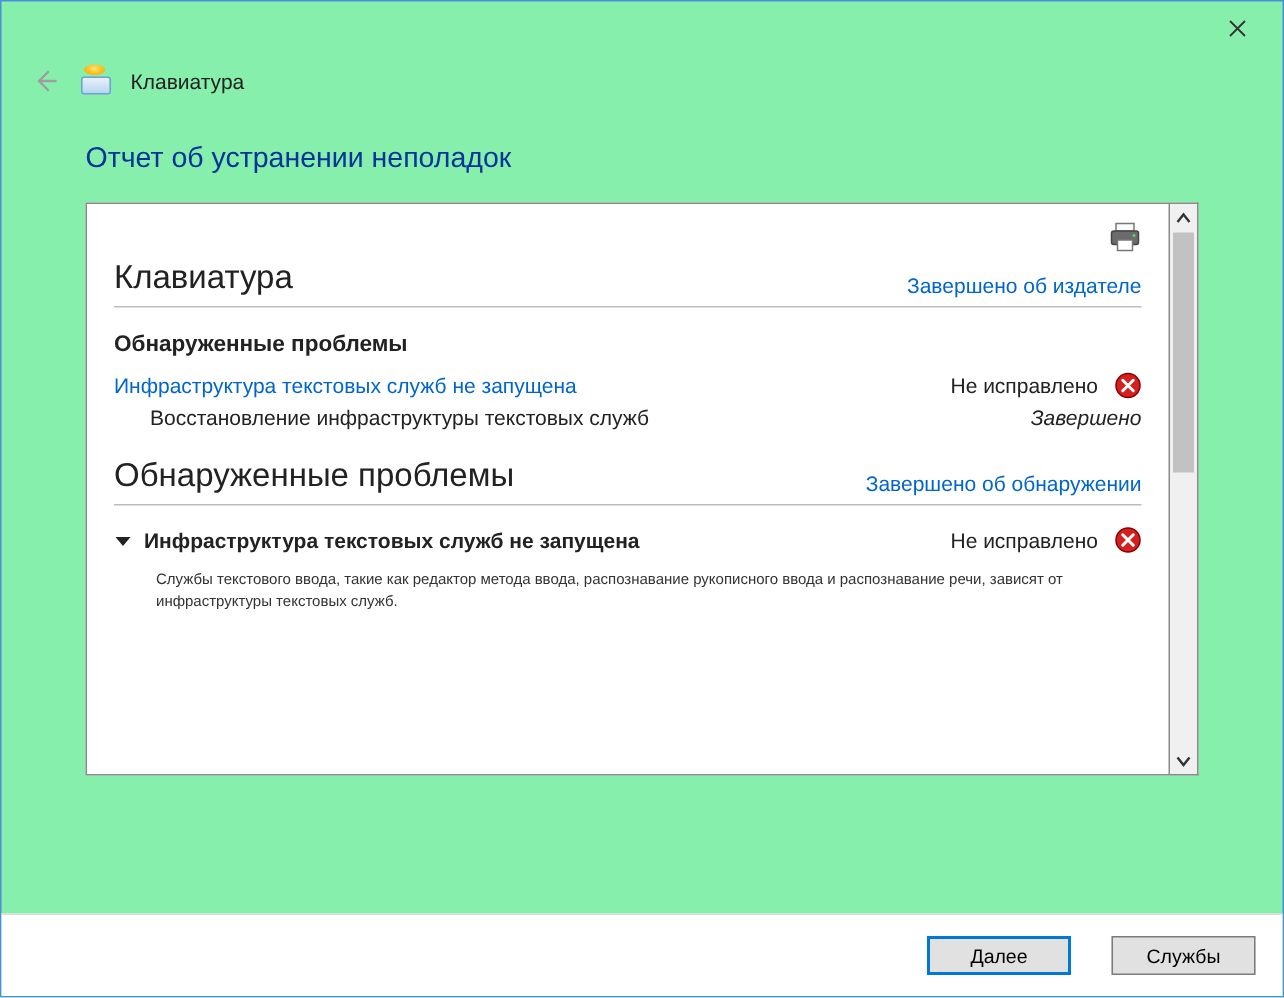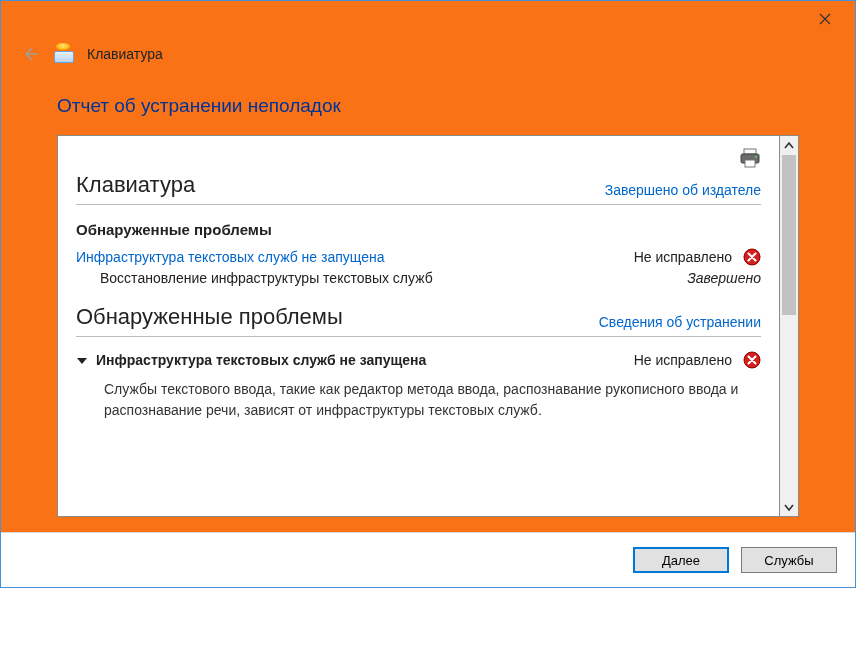--- a/index.html
+++ b/index.html
@@ -6,24 +6,24 @@
   html, body {
     margin: 0; padding: 0;
     width: 856px; height: 665px;
     font-family: "Segoe UI", Tahoma, sans-serif;
     font-size: 14px;
     color: #222;
     background: #fff;
     overflow: hidden;
   }
   .window {
-    width: 856px; height: 588px;
+    width: 856px; height: 665px;
     border: 1px solid #4a90d9;
     position: relative;
-    background: #f97316;
+    background: #86efac;
     display: flex;
     flex-direction: column;
   }
   .titlebar {
     height: 36px;
     display: flex;
     justify-content: flex-end;
     align-items: center;
     padding-right: 10px;
   }
@@ -186,21 +186,21 @@
     cursor: pointer;
   }
   .caret svg { width: 12px; height: 12px; }
   .detail-title {
     font-weight: 600;
     font-size: 14px;
     color: #222;
   }
   .detail-desc {
     margin: 10px 0 0 28px;
-    font-size: 14px;
+    font-size: 10px;
     color: #333;
     line-height: 1.5;
   }
   .scrollbar {
     width: 19px;
     background: #f0f0f0;
     border: 1px solid #8a8a8a;
     border-left: none;
     display: flex;
     flex-direction: column;
@@ -225,21 +225,21 @@
     cursor: pointer;
   }
   .footer {
     margin-top: auto;
     border-top: 1px solid #d9d9d9;
     height: 55px;
     display: flex;
     align-items: center;
     justify-content: flex-end;
     padding: 0 18px;
-    gap: 12px;
+    gap: 27px;
     background: #fff;
   }
   .btn {
     min-width: 96px;
     height: 26px;
     border: 1px solid #7a7a7a;
     background: #e1e1e1;
     font-size: 13px;
     font-family: inherit;
     cursor: pointer;
@@ -308,21 +308,21 @@
           </div>
         </div>
 
         <div class="step-row">
           <div>Восстановление инфраструктуры текстовых служб</div>
           <div class="step-status">Завершено</div>
         </div>
 
         <div class="sec-head h2">
           <div class="sec-title">Обнаруженные проблемы</div>
-          <div class="sec-link">Сведения об устранении</div>
+          <div class="sec-link">Завершено об обнаружении</div>
         </div>
 
         <div class="detail-block">
           <div class="detail-head">
             <div class="detail-head-left">
               <div class="caret">
                 <svg viewBox="0 0 12 12">
                     <path d="M1 3 L6 9 L11 3 Z" fill="#222"></path>
                   </svg>
               </div>

